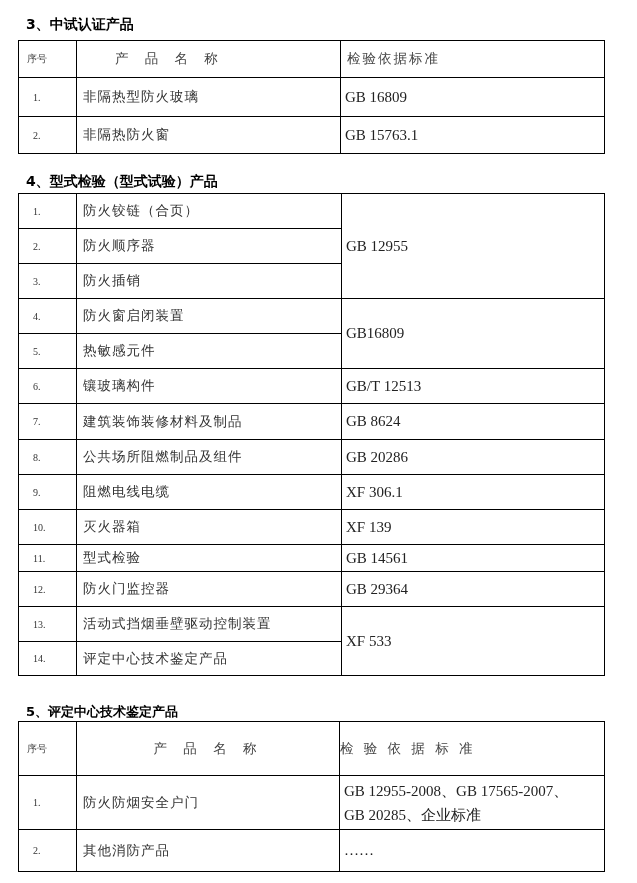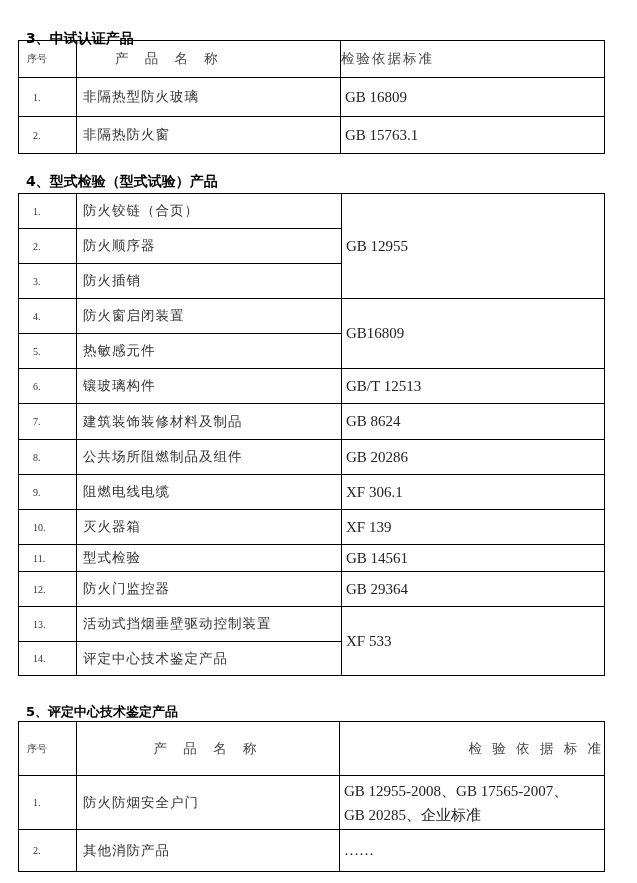--- a/index.html
+++ b/index.html
@@ -11,32 +11,32 @@
   td { border: 1.2px solid #000; padding: 0; font-size: 14px; vertical-align: middle; color: #333; }
   td.num { text-align: left; padding-left: 14px; font-family: "Liberation Serif", serif; font-size: 10px; }
   td.name { padding-left: 6px; letter-spacing: 1px; }
   td.std { padding-left: 4px; font-family: "Liberation Serif", serif; font-size: 15px; color: #222; }
   td.hdr { color: #444; }
   .cn { font-family: "DejaVu Sans", sans-serif; font-size: 13.5px; }
 </style>
 </head>
 <body>
 
-<div class="heading" style="top:30px;">3、中试认证产品</div>
+<div class="heading" style="top:16px;">3、中试认证产品</div>
 <table style="left:18px; top:40px; width:586px;">
   <colgroup>
       <col style="width:58px">
       <col style="width:264px">
       <col style="width:264px">
     </colgroup>
   <tbody>
       <tr style="height:37px">
     <td class="num hdr cn" style="padding-left:8px">序号</td>
     <td class="hdr cn" style="padding-left:38px; letter-spacing:6px">产 品 名 称</td>
-    <td class="hdr cn" style="letter-spacing:2px">检验依据标准</td>
+    <td class="hdr cn" style="padding-left:6px; letter-spacing:2px">检验依据标准</td>
   </tr>
   <tr style="height:39px">
     <td class="num">1.</td>
     <td class="name cn">非隔热型防火玻璃</td>
     <td class="std">GB 16809</td>
   </tr>
   <tr style="height:37px">
     <td class="num">2.</td>
     <td class="name cn">非隔热防火窗</td>
     <td class="std">GB 15763.1</td>
@@ -125,21 +125,21 @@
 <table style="left:18px; top:721px; width:586px;">
   <colgroup>
       <col style="width:58px">
       <col style="width:263px">
       <col style="width:265px">
     </colgroup>
   <tbody>
       <tr style="height:54px">
     <td class="num hdr cn" style="padding-left:8px">序号</td>
     <td class="hdr cn" style="text-align:center; letter-spacing:6px">产 品 名 称</td>
-    <td class="hdr cn" style="text-align:right; letter-spacing:3px">检 验 依 据 标 准</td>
+    <td class="hdr cn" style="text-align:left; letter-spacing:3px">检 验 依 据 标 准</td>
   </tr>
   <tr style="height:54px">
     <td class="num">1.</td>
     <td class="name cn">防火防烟安全户门</td>
     <td class="std" style="line-height:24px">
       <div>GB 12955-2008、GB 17565-2007、</div>
       <div>GB 20285、企业标准</div>
     </td>
   </tr>
   <tr style="height:42px">

